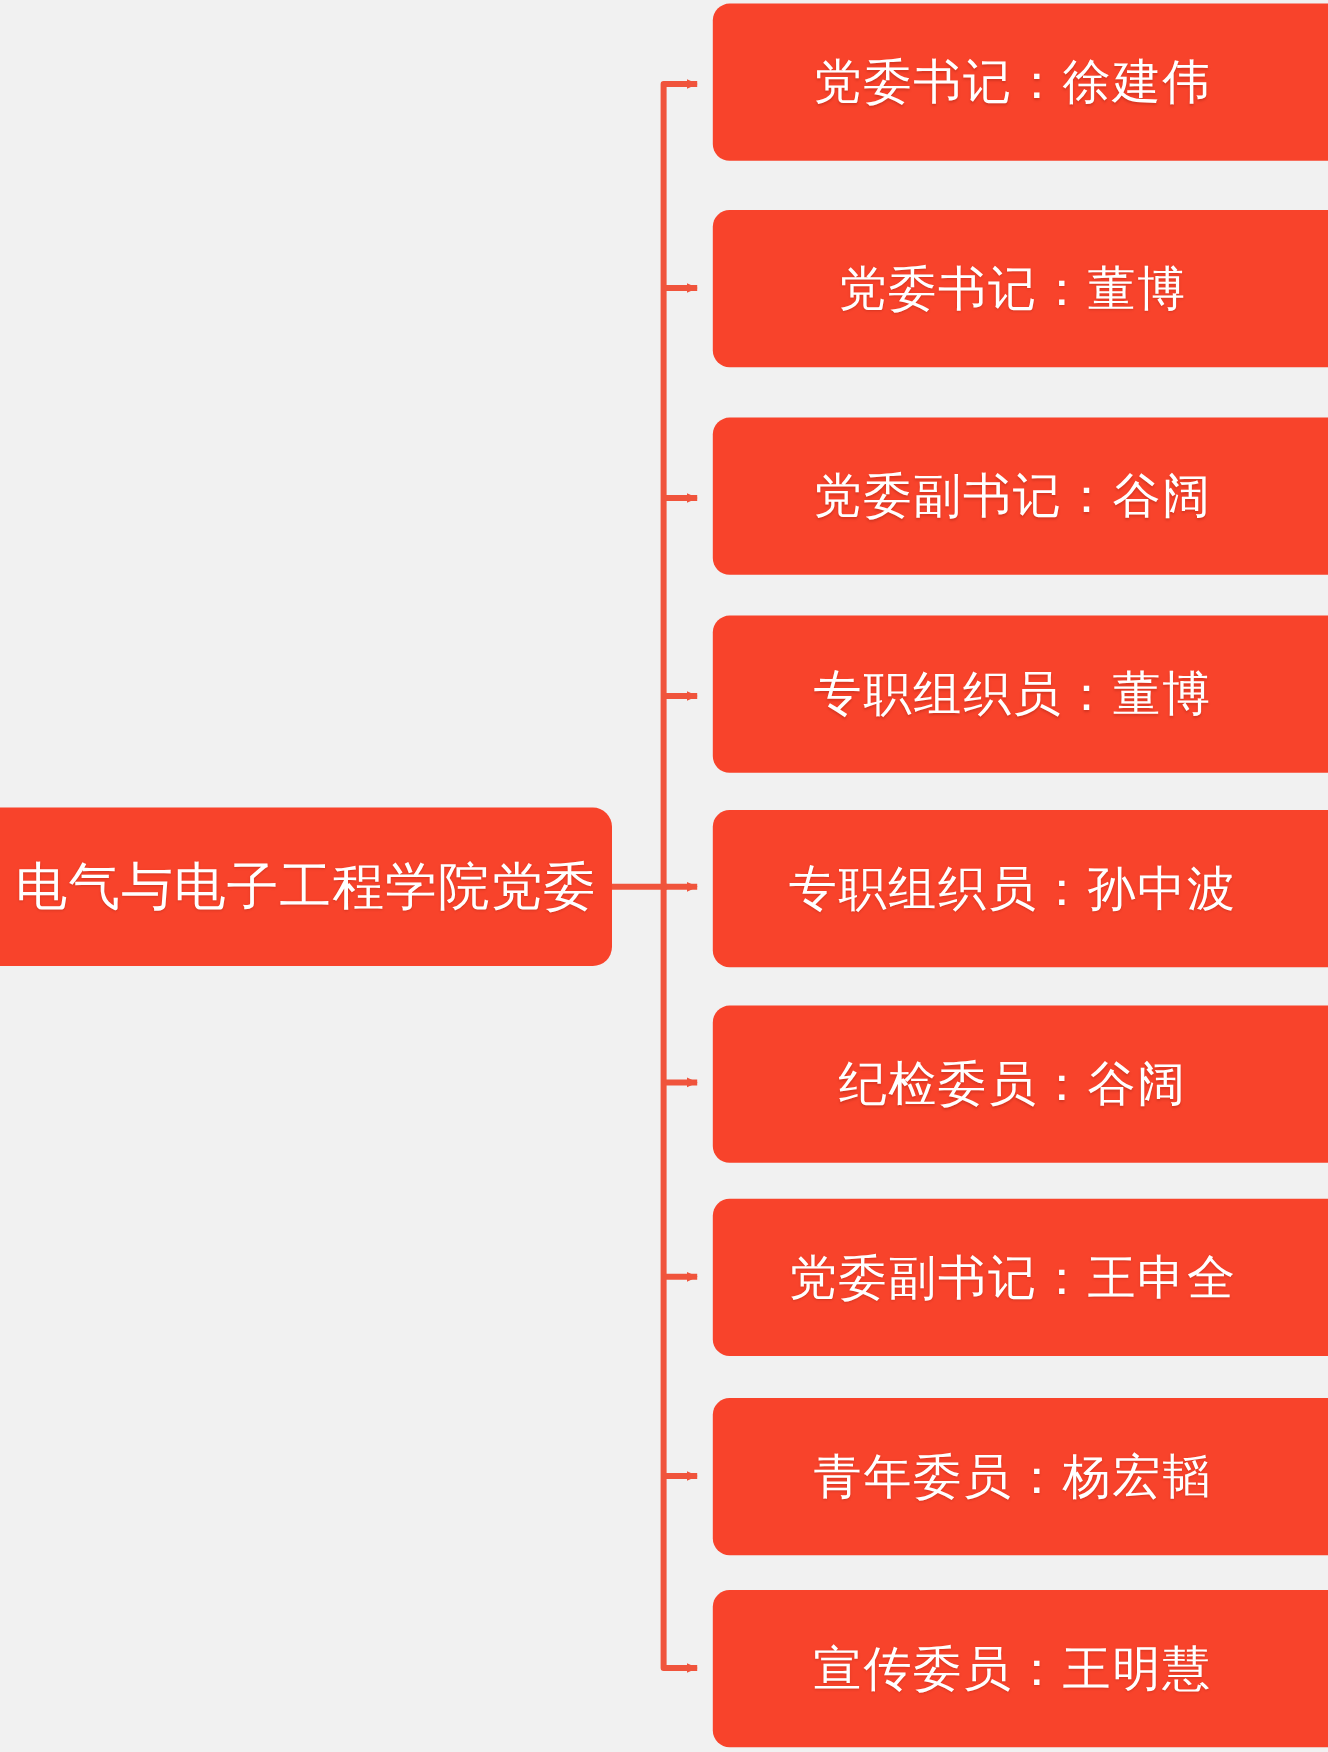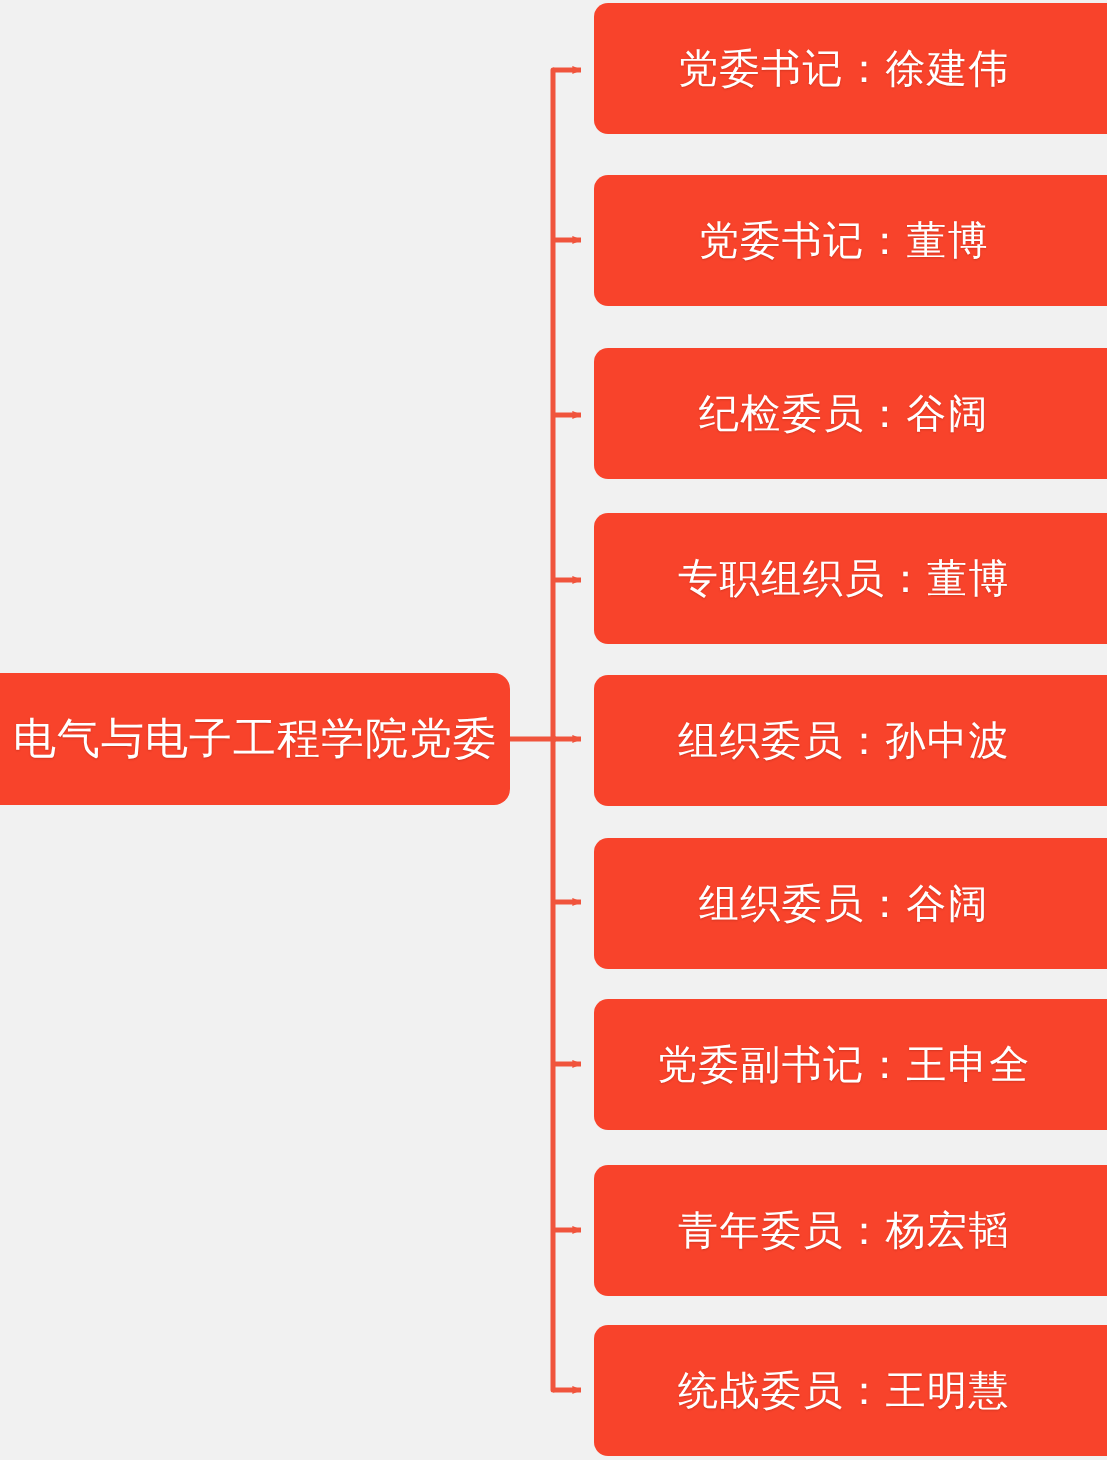--- a/index.html
+++ b/index.html
@@ -111,40 +111,40 @@
 
   <div class="node node-child" style="top:3px;">
     <span class="node-label">党委书记：徐建伟</span>
   </div>
 
   <div class="node node-child" style="top:175px;">
     <span class="node-label">党委书记：董博</span>
   </div>
 
   <div class="node node-child" style="top:348px;">
-    <span class="node-label">纪检委员：谷阔</span>
+    <span class="node-label">党委副书记：谷阔</span>
   </div>
 
   <div class="node node-child" style="top:513px;">
     <span class="node-label">专职组织员：董博</span>
   </div>
 
   <div class="node node-child" style="top:675px;">
-    <span class="node-label">组织委员：孙中波</span>
+    <span class="node-label">专职组织员：孙中波</span>
   </div>
 
   <div class="node node-child" style="top:838px;">
-    <span class="node-label">组织委员：谷阔</span>
+    <span class="node-label">纪检委员：谷阔</span>
   </div>
 
   <div class="node node-child" style="top:999px;">
     <span class="node-label">党委副书记：王申全</span>
   </div>
 
   <div class="node node-child" style="top:1165px;">
     <span class="node-label">青年委员：杨宏韬</span>
   </div>
 
   <div class="node node-child" style="top:1325px;">
-    <span class="node-label">统战委员：王明慧</span>
+    <span class="node-label">宣传委员：王明慧</span>
   </div>
 
 </div>
 
 </body></html>

